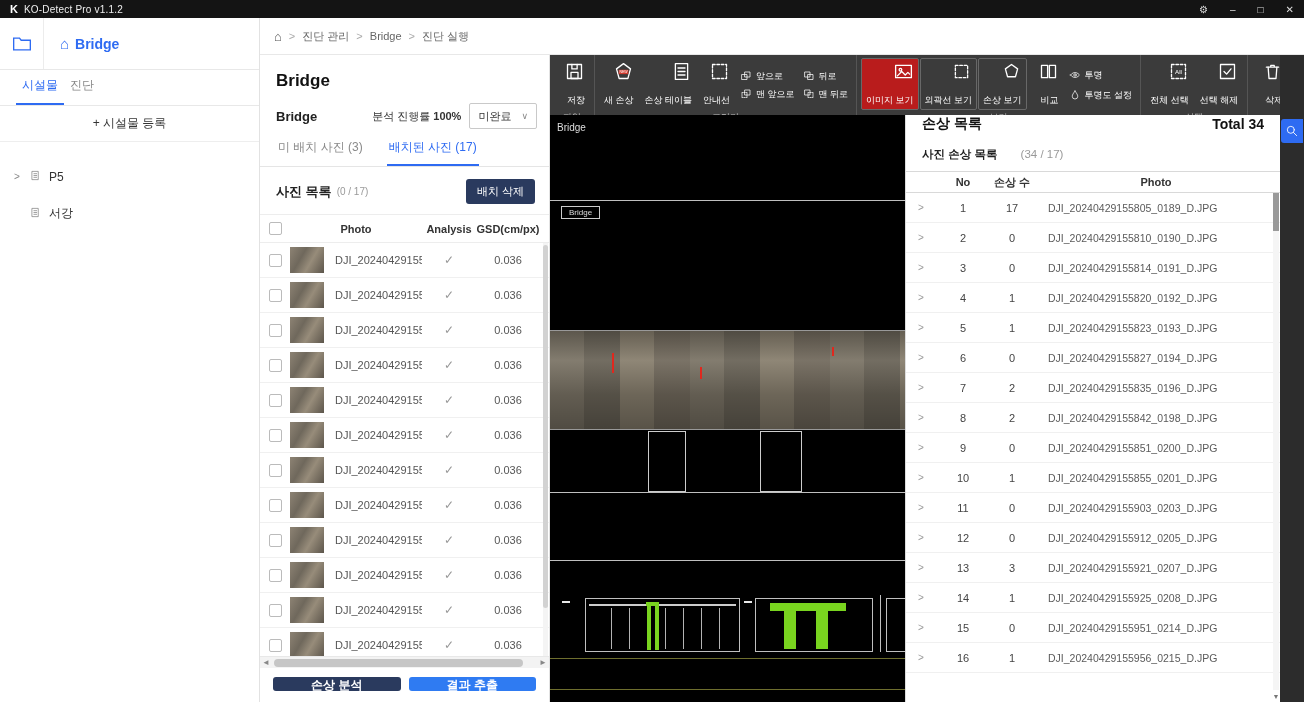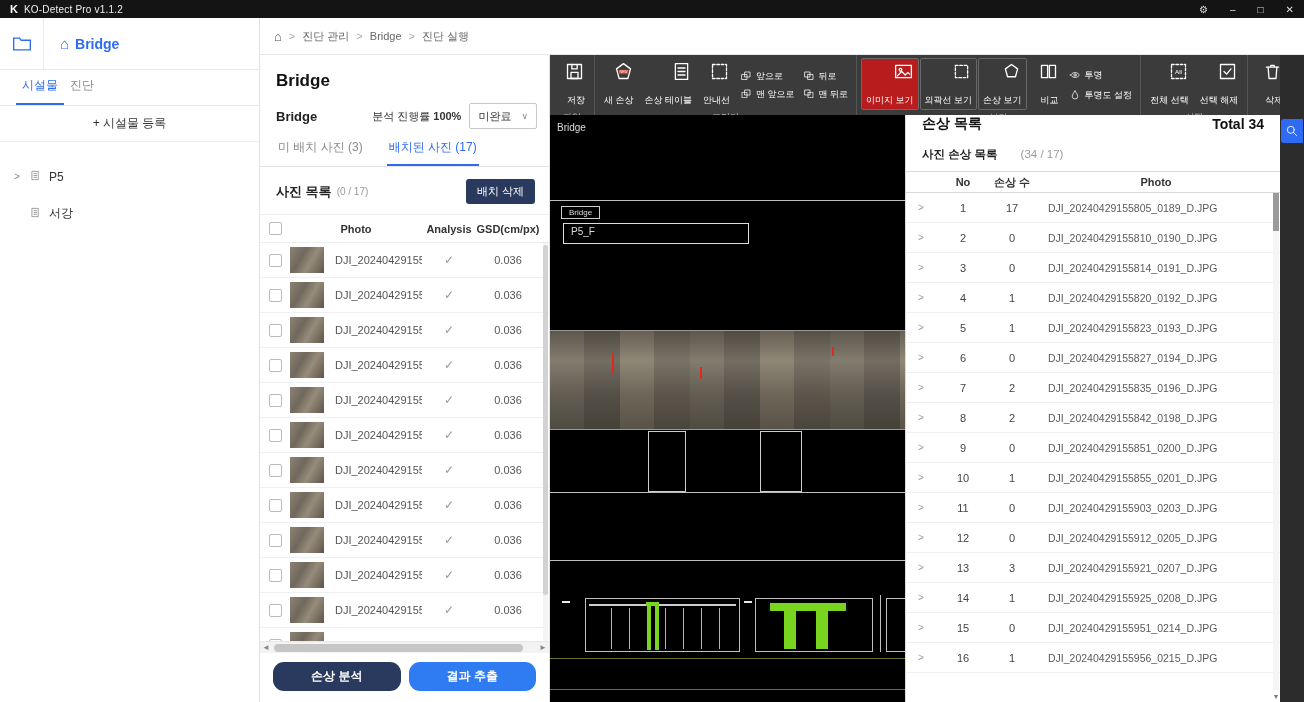--- a/index.html
+++ b/index.html
@@ -68,21 +68,21 @@
   .pt-row .name{font-size:11px;color:#555;white-space:nowrap;overflow:hidden}
   .cell-analysis{text-align:center;color:#999;font-size:12px}
   .cell-gsd{text-align:center;font-size:11px;color:#555}
   .pp-vscroll{position:absolute;right:1px;top:0;bottom:0;width:5px;background:#f4f4f4}
   .pp-vscroll .vthumb{position:absolute;top:2px;left:0;width:5px;height:88%;background:#d2d2d2;border-radius:3px}
   .pp-hscroll{height:12px;background:#f3f3f3;display:flex;align-items:center;position:relative;border-top:1px solid #e8e8e8}
   .pp-hscroll .arr{width:12px;text-align:center;font-size:8px;color:#888;line-height:12px}
   .pp-hscroll .htrack{flex:1;position:relative;height:100%}
   .pp-hscroll .hthumb{position:absolute;left:2px;right:14px;top:2px;height:8px;background:#c6c6c6;border-radius:4px}
   .pp-actions{display:flex;gap:8px;padding:9px 13px 11px}
-  .btn-navy,.btn-blue{flex:1;height:29px;border:none;border-radius:11px;color:#fff;font-size:12px;font-weight:bold}
+  .btn-navy,.btn-blue{flex:1;height:14px;border:none;border-radius:3px;color:#fff;font-size:12px;font-weight:bold}
   .btn-navy{background:#2a3a5e}
   .btn-blue{background:#2f7bf2}
 
   
   .workspace{flex:1;display:flex;flex-direction:column;min-width:0}
   .toolbar{height:60px;background:#3b3b3b;display:flex;color:#fff;overflow:hidden;flex:none}
   .tb-group{display:flex;flex-direction:column;border-right:1px solid #555;padding:3px 4px 1px;flex:none}
   .tb-items{display:flex;align-items:flex-start;flex:1;gap:1px}
   .tb-btn{display:flex;flex-direction:column;align-items:flex-end;gap:12px;background:none;border:1px solid transparent;color:#fff;font-size:9px;padding:2px 4px;min-width:36px;white-space:nowrap}
   .tb-btn .tb-ic svg{width:21px;height:21px;display:block}
@@ -567,21 +567,20 @@
                 </button>
               </div>
               <div class="tb-grouplabel"></div>
             </div>
           </div>
 
         <div class="canvas">
           <span class="cv-label" style="left:7px;top:7px">Bridge</span>
           <div class="cv-hline" style="top:85px"></div>
           <span class="cv-tag" style="left:11px;top:91px">Bridge</span>
-          <span class="cv-secbox" style="left:13px;top:108px">P5_F</span>
 
           <div class="cv-pano"></div>
           <span class="cv-red" style="left:62px;top:238px;height:20px"></span>
           <span class="cv-red" style="left:150px;top:252px;height:12px"></span>
           <span class="cv-red" style="left:282px;top:232px;height:9px"></span>
 
           <div class="cv-outline" style="left:98px;top:316px;width:38px;height:61px"></div>
           <div class="cv-outline" style="left:210px;top:316px;width:42px;height:61px"></div>
           <div class="cv-hline" style="top:377px"></div>
           <div class="cv-hline" style="top:445px"></div>

